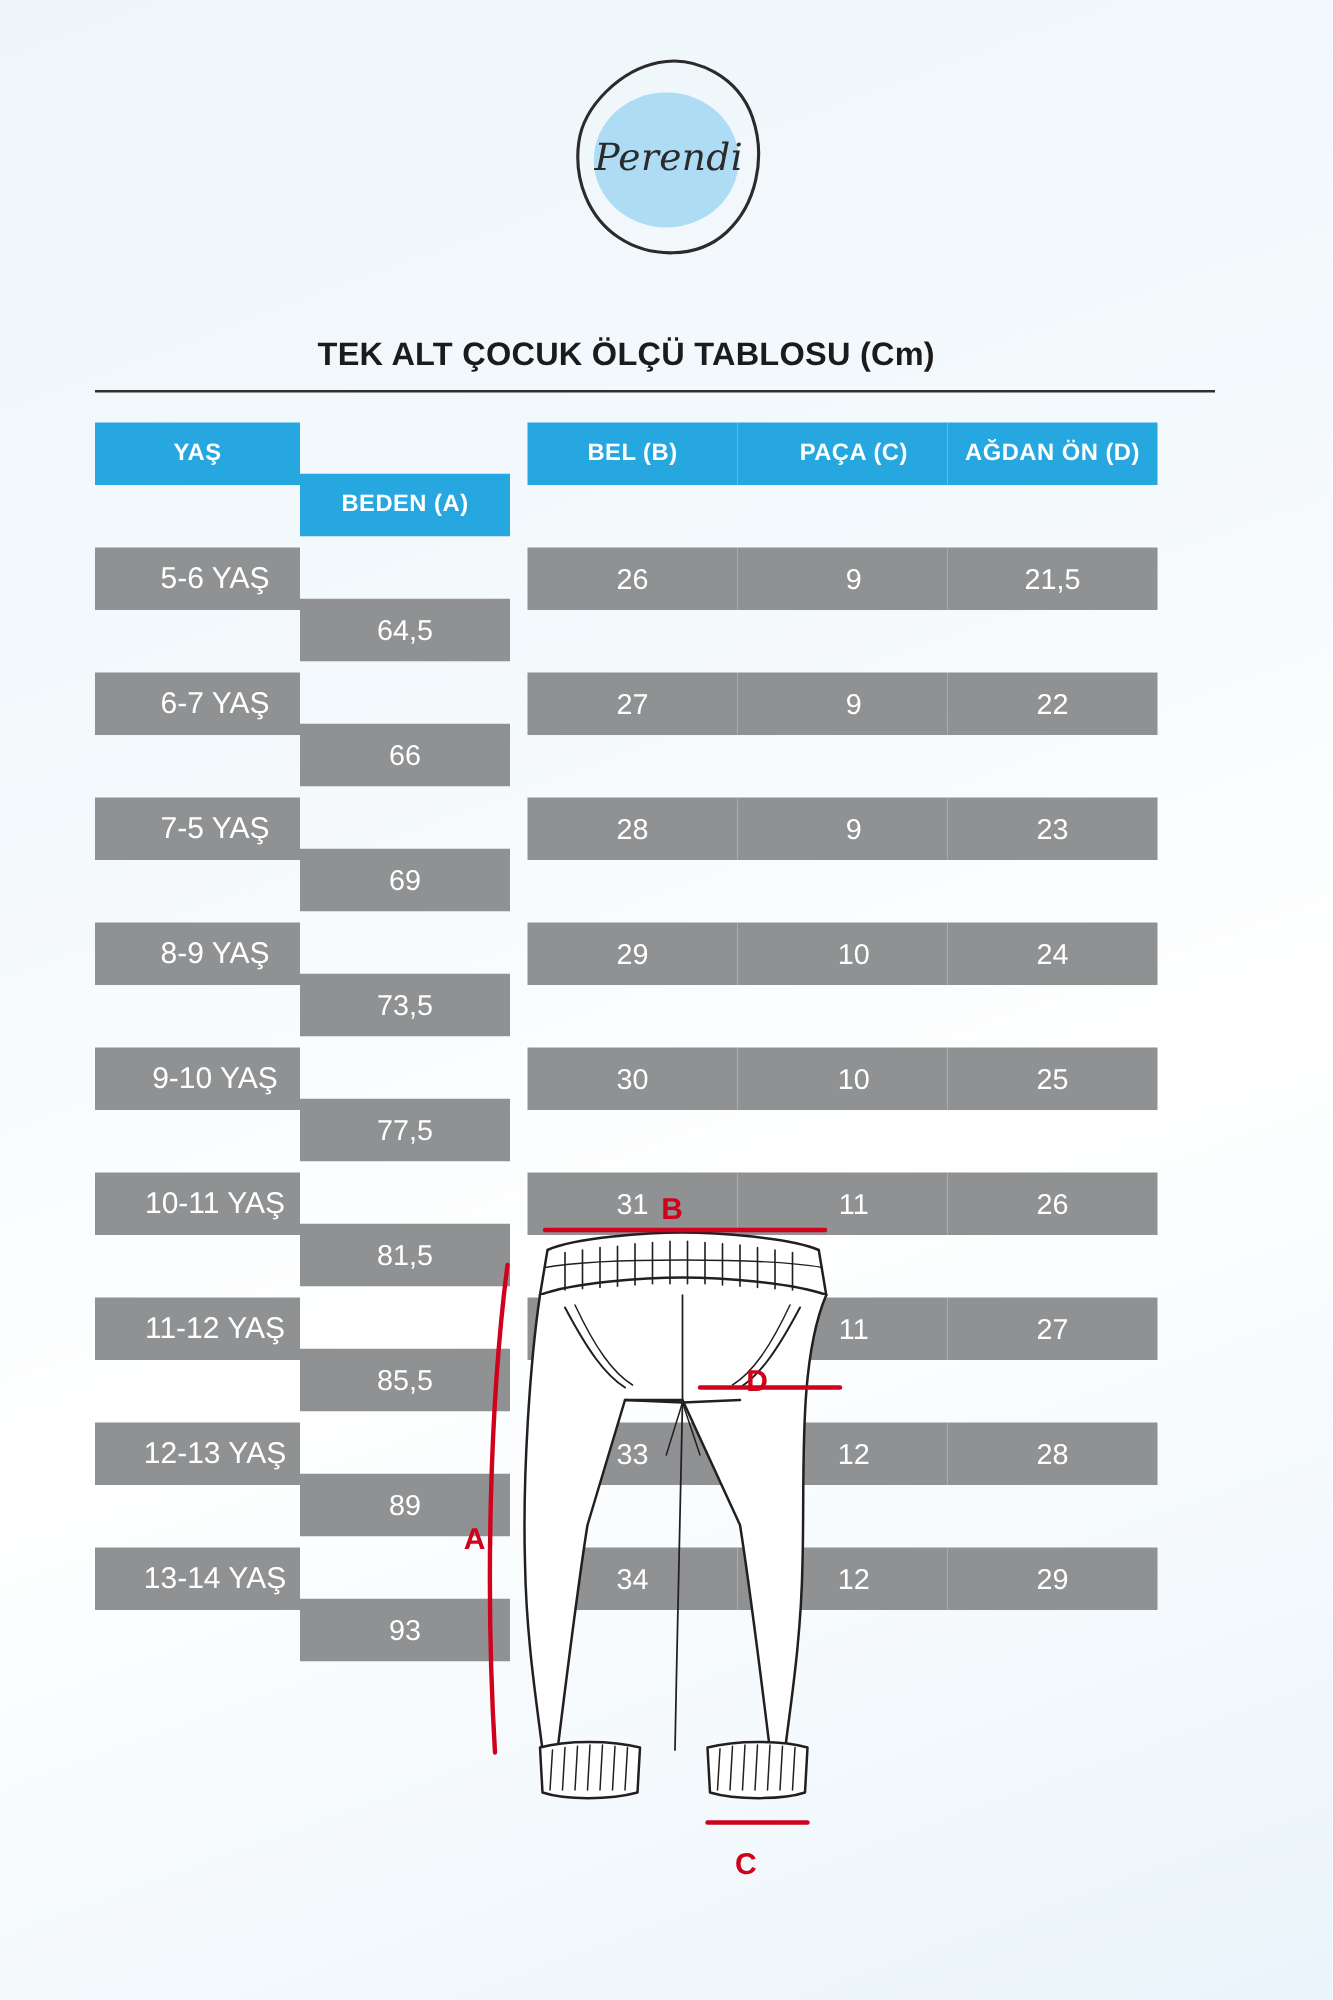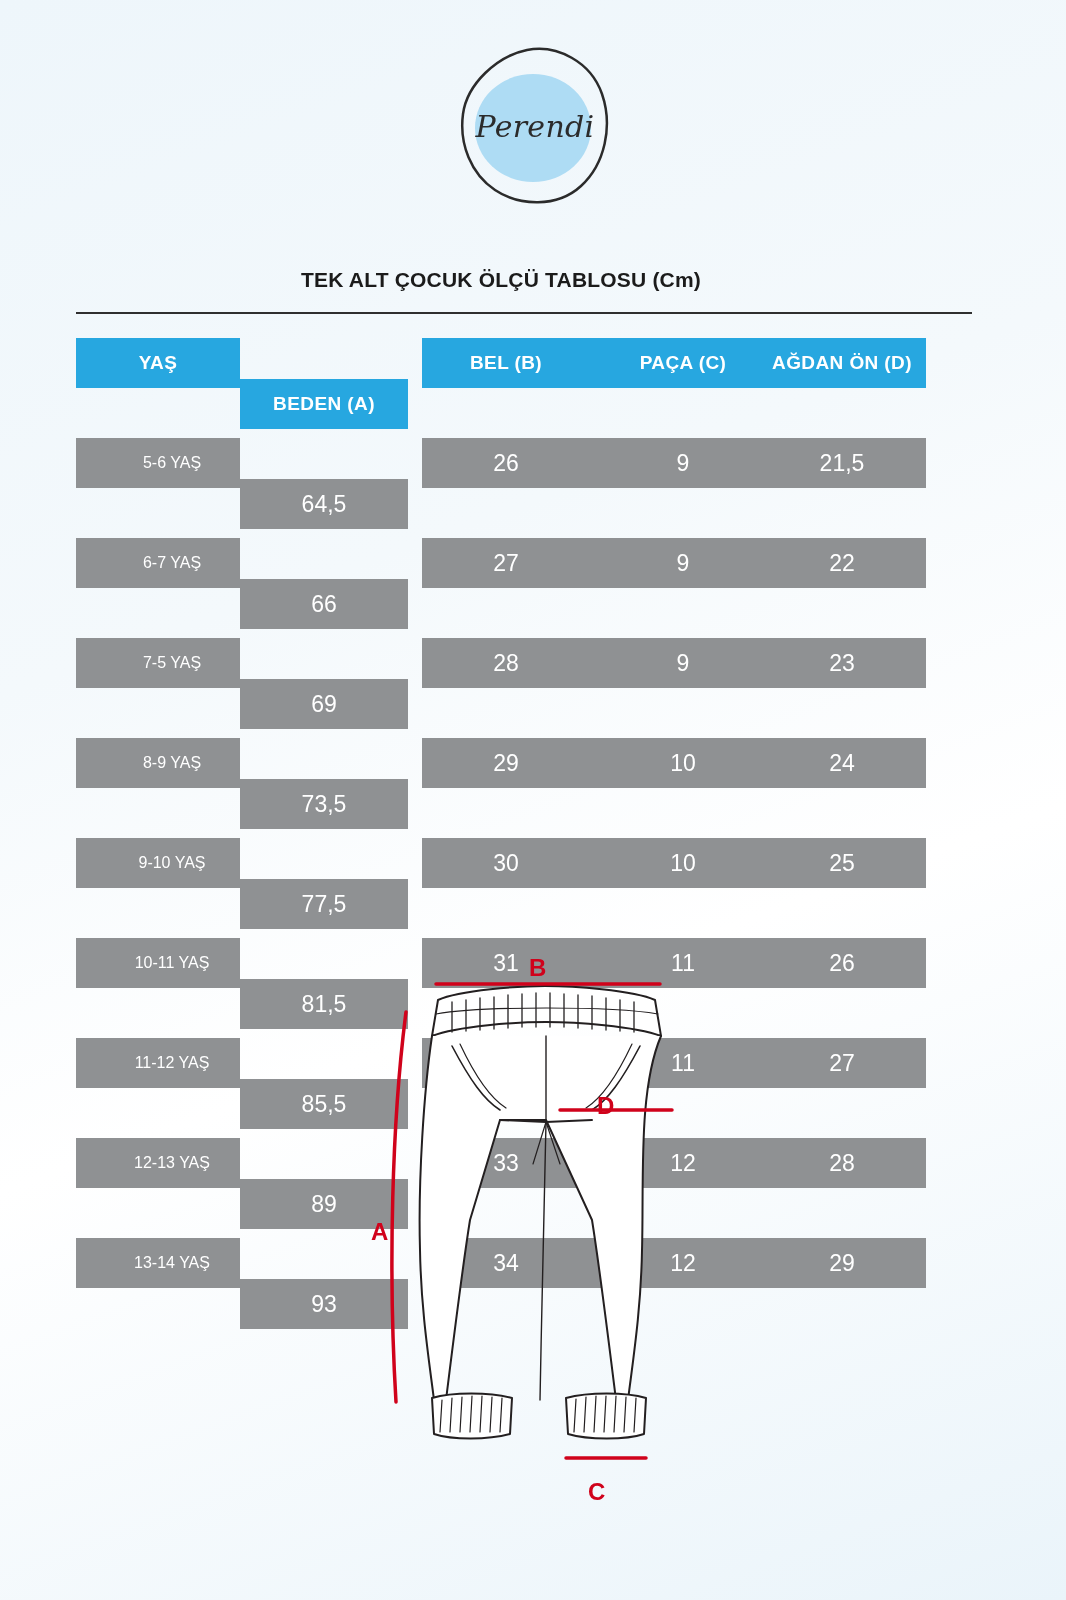--- a/index.html
+++ b/index.html
@@ -57,21 +57,21 @@
     box-sizing: border-box;
   }
 
   
   .title {
     position: absolute;
     top: 268px;
     left: 0;
     width: 1002px;
     text-align: center;
-    font-size: 21px;
+    font-size: 26px;
     font-weight: bold;
     color: #1b1b1b;
     letter-spacing: 0.2px;
   }
   .title-rule {
     position: absolute;
     top: 312px;
     left: 76px;
     width: 896px;
     height: 2px;
@@ -105,21 +105,21 @@
     letter-spacing: 0.4px;
   }
   .body .cell {
     background: #8f9193;
   }
   .c0 { width: 164px; }
   .c1 { width: 168px; margin-top: 41px; }
   .c2 { width: 168px; margin-left: 14px; }
   .c3 { width: 168px; padding-left: 18px; }
   .c4 { width: 168px; }
-  .body .c0 { font-size: 16px; font-weight: normal; padding-left: 28px; }
+  .body .c0 { font-size: 24px; font-weight: normal; padding-left: 28px; }
   .body .c1, .body .c2, .body .c3, .body .c4 { font-size: 23px; }
 
   
   .diagram {
     position: absolute;
     top: 940px;
     left: 0;
     width: 1066px;
     height: 600px;
   }

